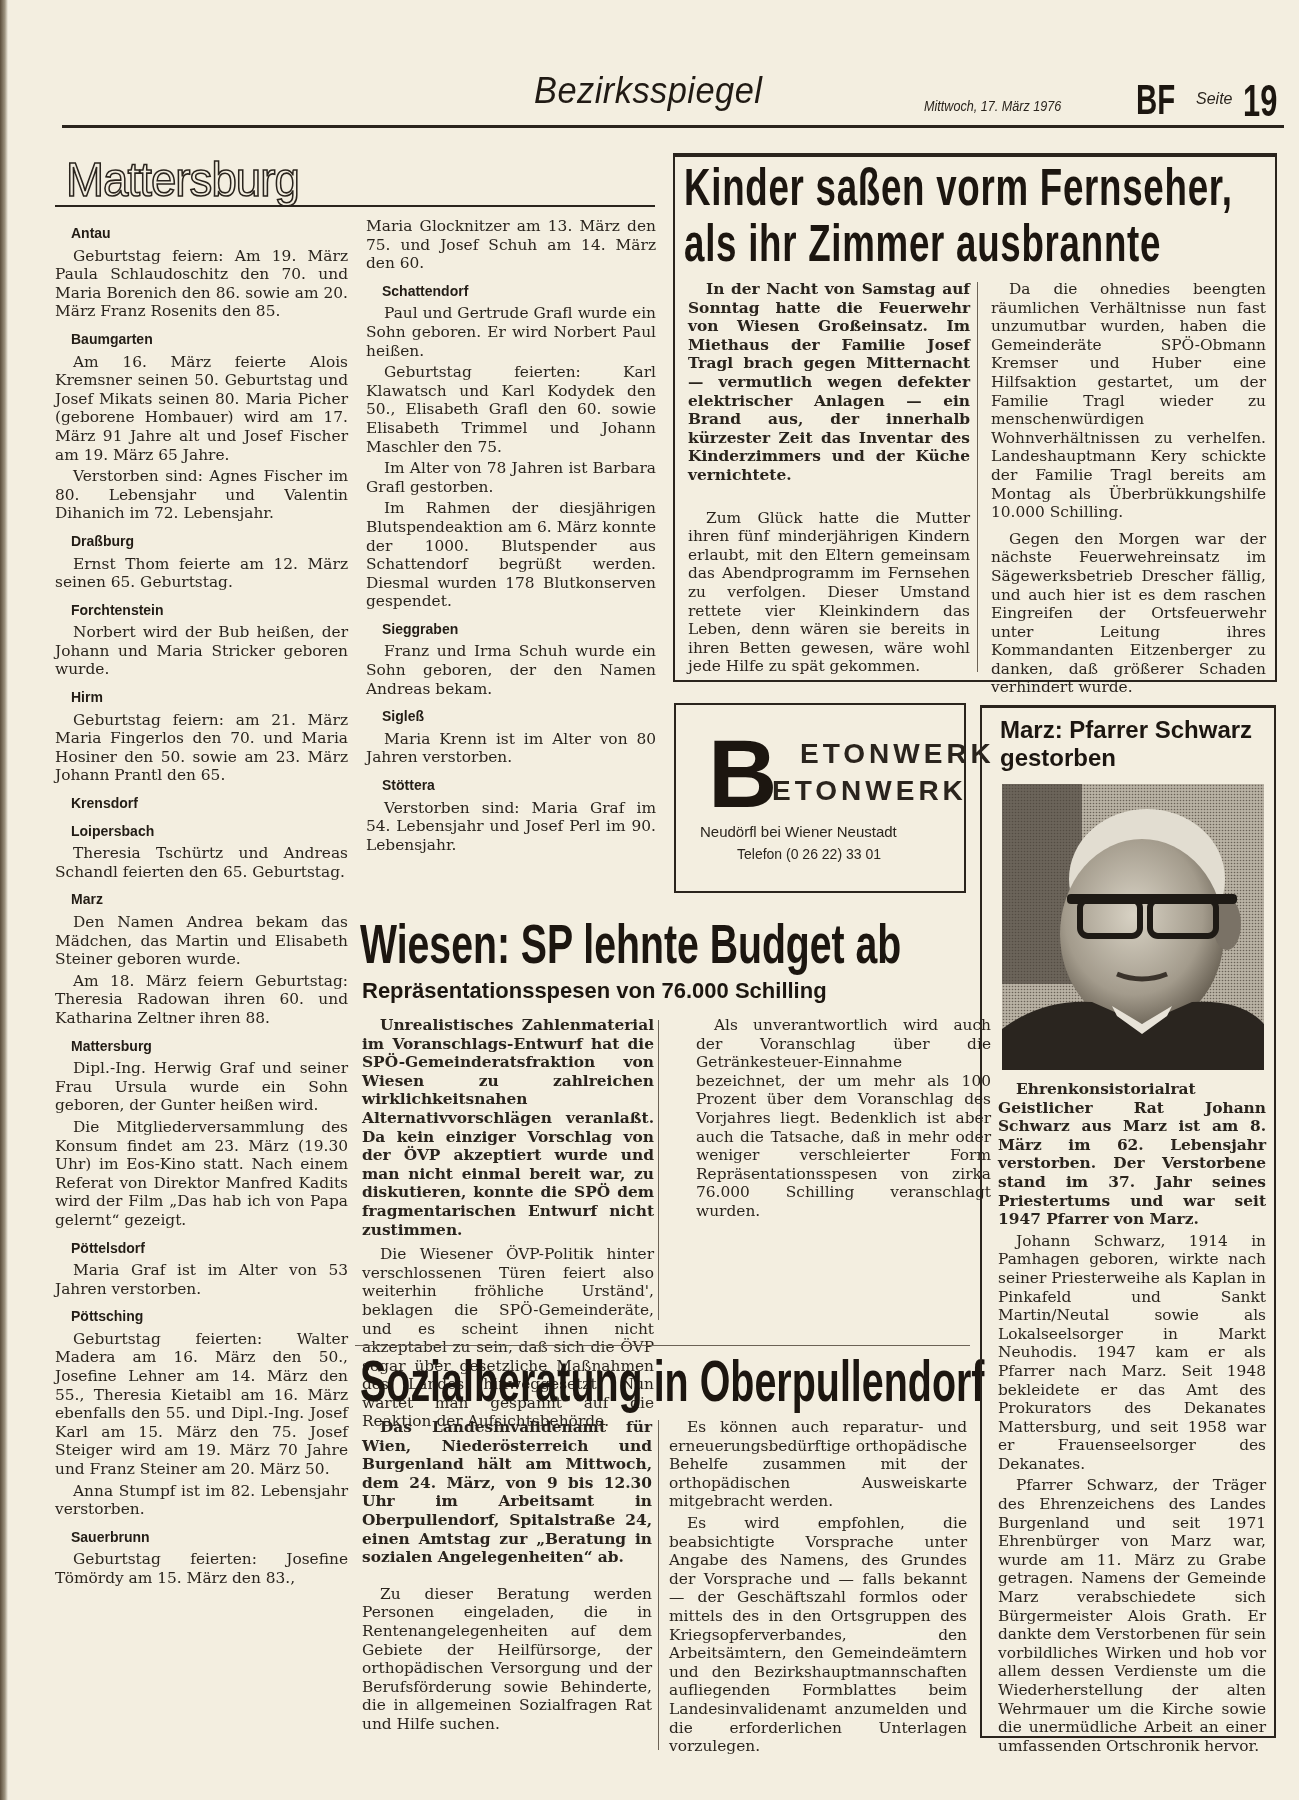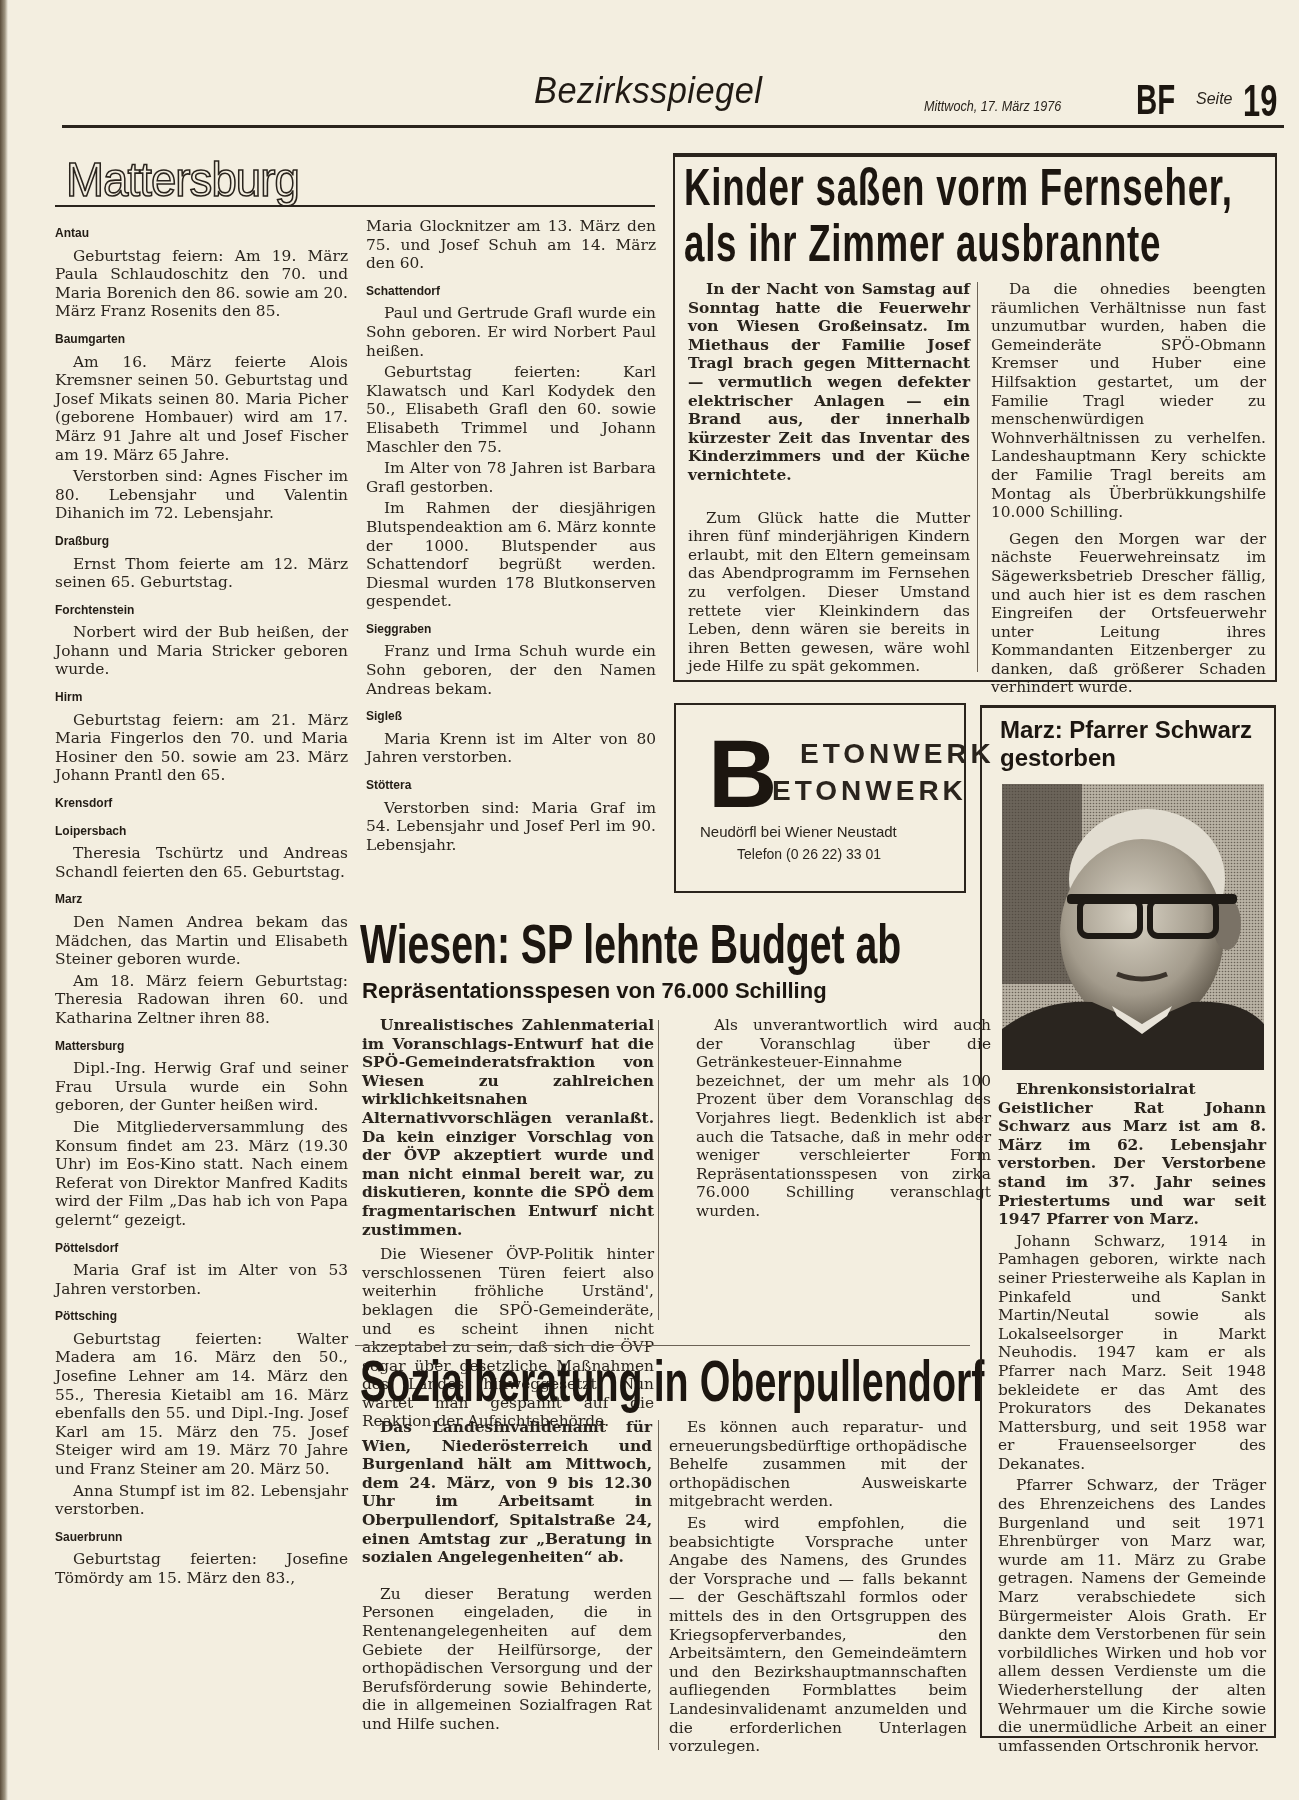--- a/index.html
+++ b/index.html
@@ -12,21 +12,21 @@
   .masthead-logo{left:1136px;top:76px;font-family:"Liberation Sans",sans-serif;font-weight:bold;font-size:42px;color:#1c1610;transform:scaleX(0.7);transform-origin:left;}
   .masthead-seite{left:1196px;top:90px;font-family:"Liberation Sans",sans-serif;font-style:italic;font-size:16px;}
   .masthead-page{left:1243px;top:76px;font-family:"Liberation Sans",sans-serif;font-weight:bold;font-size:44px;color:#1c1610;transform:scaleX(0.7);transform-origin:left;}
   .rule-top{left:62px;top:125px;width:1222px;height:3px;background:#2a241d;}
 
   .section-logo{left:66px;top:152px;font-family:"Liberation Sans",sans-serif;font-size:48px;color:#f3eee0;
      -webkit-text-stroke:1.6px #2a241d;letter-spacing:-1px;transform:scaleX(0.95);transform-origin:left;}
   .rule-left{left:55px;top:205px;width:600px;height:2px;background:#2a241d;}
 
   .col{position:absolute;font-size:15.4px;line-height:18.6px;text-align:justify;}
-  .col h3{font-family:"Liberation Sans",sans-serif;font-weight:bold;font-size:12px;margin:9px 0 4px 0;color:#221c15;}
+  .col h3{font-family:"Liberation Sans",sans-serif;font-weight:bold;font-size:14px;margin:9px 0 4px 16px;color:#221c15;}
   .col p{margin:0 0 3px 0;text-indent:18px;}
   .col p.noind{text-indent:0;}
   #col1{left:55px;top:215px;width:293px;}
   #col2{left:366px;top:217px;width:290px;}
 
   .frame-kinder{left:673px;top:153px;width:604px;height:529px;border:2px solid #2a241d;border-top:4px solid #2a241d;box-sizing:border-box;}
   .kinder-head{left:684px;top:160px;width:590px;font-family:"Liberation Sans",sans-serif;font-weight:bold;font-size:51px;line-height:56px;color:#1c1610;transform:scaleX(0.72);transform-origin:left;white-space:nowrap;letter-spacing:1px;}
   #kinder-c1{left:688px;top:280px;width:282px;}
   #kinder-c2{left:991px;top:280px;width:275px;}
   .bold{font-weight:bold;}

